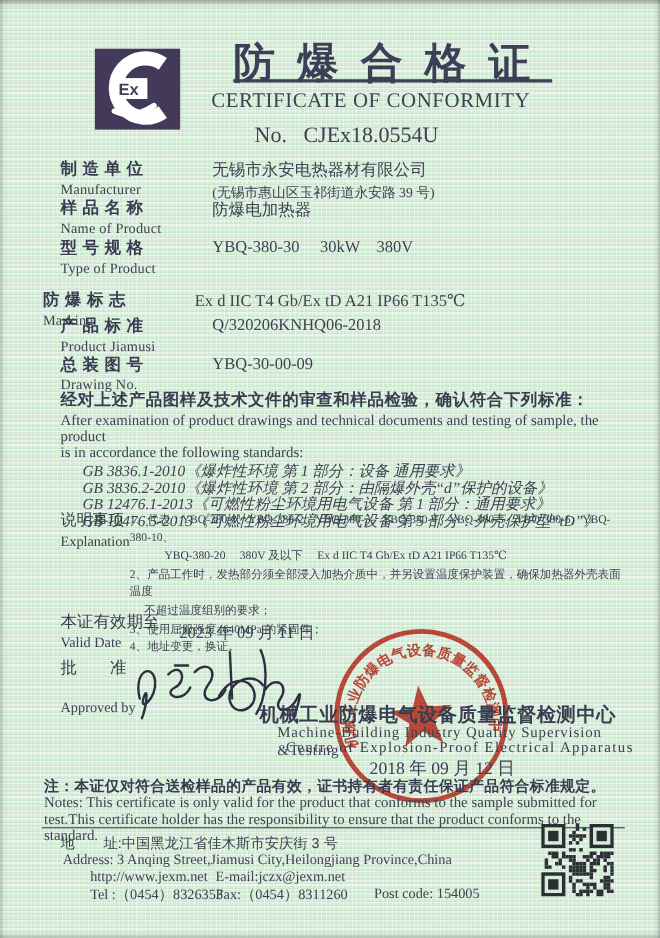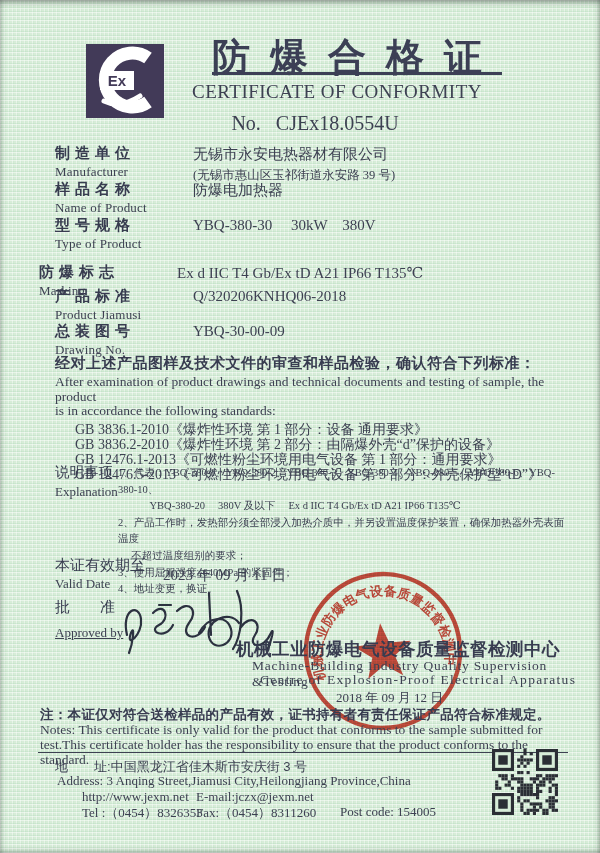--- a/index.html
+++ b/index.html
@@ -87,21 +87,21 @@
   <div class="abs" style="left:55px;top:322px;width:520px;">
     <div class="flabel zh">总装图号</div>
     <div class="fen">Drawing No.</div>
     <div class="abs fval pre" style="left:138px;top:1px;width:370px;">YBQ-30-00-09</div>
   </div>
 
   <div class="abs" style="left:55px;top:354px;width:520px;">
     <div class="std-intro zh">经对上述产品图样及技术文件的审查和样品检验，确认符合下列标准：</div>
     <div class="std-en" style="margin-top:2px;">After examination of product drawings and technical documents and testing of sample, the product</div>
     <div class="std-en">is in accordance the following standards:</div>
-    <div style="margin:3px 0 0 20px;">
+    <div style="margin:3px 0 0 20px;font-style:italic;">
       <div class="std-item">GB 3836.1-2010《爆炸性环境 第 1 部分：设备 通用要求》</div>
       <div class="std-item">GB 3836.2-2010《爆炸性环境 第 2 部分：由隔爆外壳“d”保护的设备》</div>
       <div class="std-item">GB 12476.1-2013《可燃性粉尘环境用电气设备 第 1 部分：通用要求》</div>
       <div class="std-item">GB 12476.5-2013《可燃性粉尘环境用电气设备 第 5 部分：外壳保护型“tD”》</div>
     </div>
   </div>
 
   <div class="abs" style="left:55px;top:463px;">
     <div class="zh b" style="font-size:14.5px;color:#383c50;">说明事项</div>
     <div style="font-size:13px;margin-top:2px;">Explanation</div>
@@ -116,21 +116,21 @@
   </div>
 
   <div class="abs" style="left:55px;top:556px;">
     <div class="zh b" style="font-size:15px;color:#383c50;">本证有效期至</div>
     <div style="font-size:13px;margin-top:1px;">Valid Date</div>
   </div>
   <div class="abs pre" style="left:163px;top:566px;font-size:15px;">2023 年 09 月 11 日</div>
 
   <div class="abs" style="left:55px;top:598px;">
     <div class="zh b" style="font-size:15px;color:#383c50;">批　　准</div>
-    <div style="font-size:13px;margin-top:8px;text-decoration:underline;">Approved by</div>
+    <div style="font-size:13px;margin-top:18px;">Approved by</div>
   </div>
   <svg class="abs sig" style="left:113px;top:583px;" width="170" height="90" viewBox="0 0 170 90" xmlns="http://www.w3.org/2000/svg">
     <path d="M14,52 C8,26 26,20 28,36 C30,52 12,66 18,50 C22,40 20,60 16,70"></path>
     <path d="M40,30 C52,18 58,36 46,42 C34,48 52,58 60,42 M46,22 L58,22"></path>
     <path d="M64,28 C76,16 86,28 76,40 C66,54 84,60 92,44"></path>
     <path d="M96,10 L98,52 M86,50 C96,32 114,32 118,46 C122,62 100,70 96,54 C92,38 116,26 126,40"></path>
     <path d="M124,8 C132,26 128,54 120,66"></path>
     <path d="M128,44 C138,30 150,40 142,52 C134,64 150,68 158,50 C162,42 158,60 154,68"></path>
   </svg>
 
@@ -141,21 +141,21 @@
     <circle cx="85" cy="85" r="77" fill="none" stroke="#cf3528" stroke-width="4.5"></circle>
     <polygon fill="#cf3528" points="85,57 92.1,77.3 113.5,77.7 96.4,90.7 102.6,111.3 85,99 67.4,111.3 73.6,90.7 56.5,77.7 77.9,77.3"></polygon>
     <text font-family="Liberation Sans, DejaVu Sans, sans-serif" font-size="13" font-weight="bold" fill="#cf3528">
       <textPath href="#stampArc" startOffset="0" textLength="238">机械工业防爆电气设备质量监督检测中心</textPath>
     </text>
   </svg>
 
   <div class="abs inst-zh zh" style="left:236px;top:637px;">机械工业防爆电气设备质量监督检测中心</div>
   <div class="abs inst-en" style="left:252px;top:658px;">Machine-Building Industry Quality Supervision &amp;Testing</div>
   <div class="abs inst-en" style="left:260px;top:672px;letter-spacing:1.3px;">Centre of Explosion-Proof Electrical Apparatus</div>
-  <div class="abs pre" style="left:336px;top:689px;font-size:13px;">2018 年 09 月 12 日</div>
+  <div class="abs pre" style="left:336px;top:689px;font-size:16px;">2018 年 09 月 12 日</div>
 
   <div class="abs note-zh zh" style="left:40px;top:706px;width:535px;">注：本证仅对符合送检样品的产品有效，证书持有者有责任保证产品符合标准规定。</div>
   <div class="abs note-en" style="left:40px;top:722px;width:540px;">Notes: This certificate is only valid for the product that conforms to the sample submitted for test.This certificate holder has the responsibility to ensure that the product conforms to the standard.</div>
 
   <div class="abs divider" style="left:38px;top:752px;"></div>
 
   <div class="abs foot" style="left:55px;top:758px;">
     <span class="zh b" style="color:#383c50;">地　　址:</span><span class="zh pre">中国黑龙江省佳木斯市安庆街 3 号</span>
   </div>
   <div class="abs foot" style="left:57px;top:773px;">Address: 3 Anqing Street,Jiamusi City,Heilongjiang Province,China</div>

